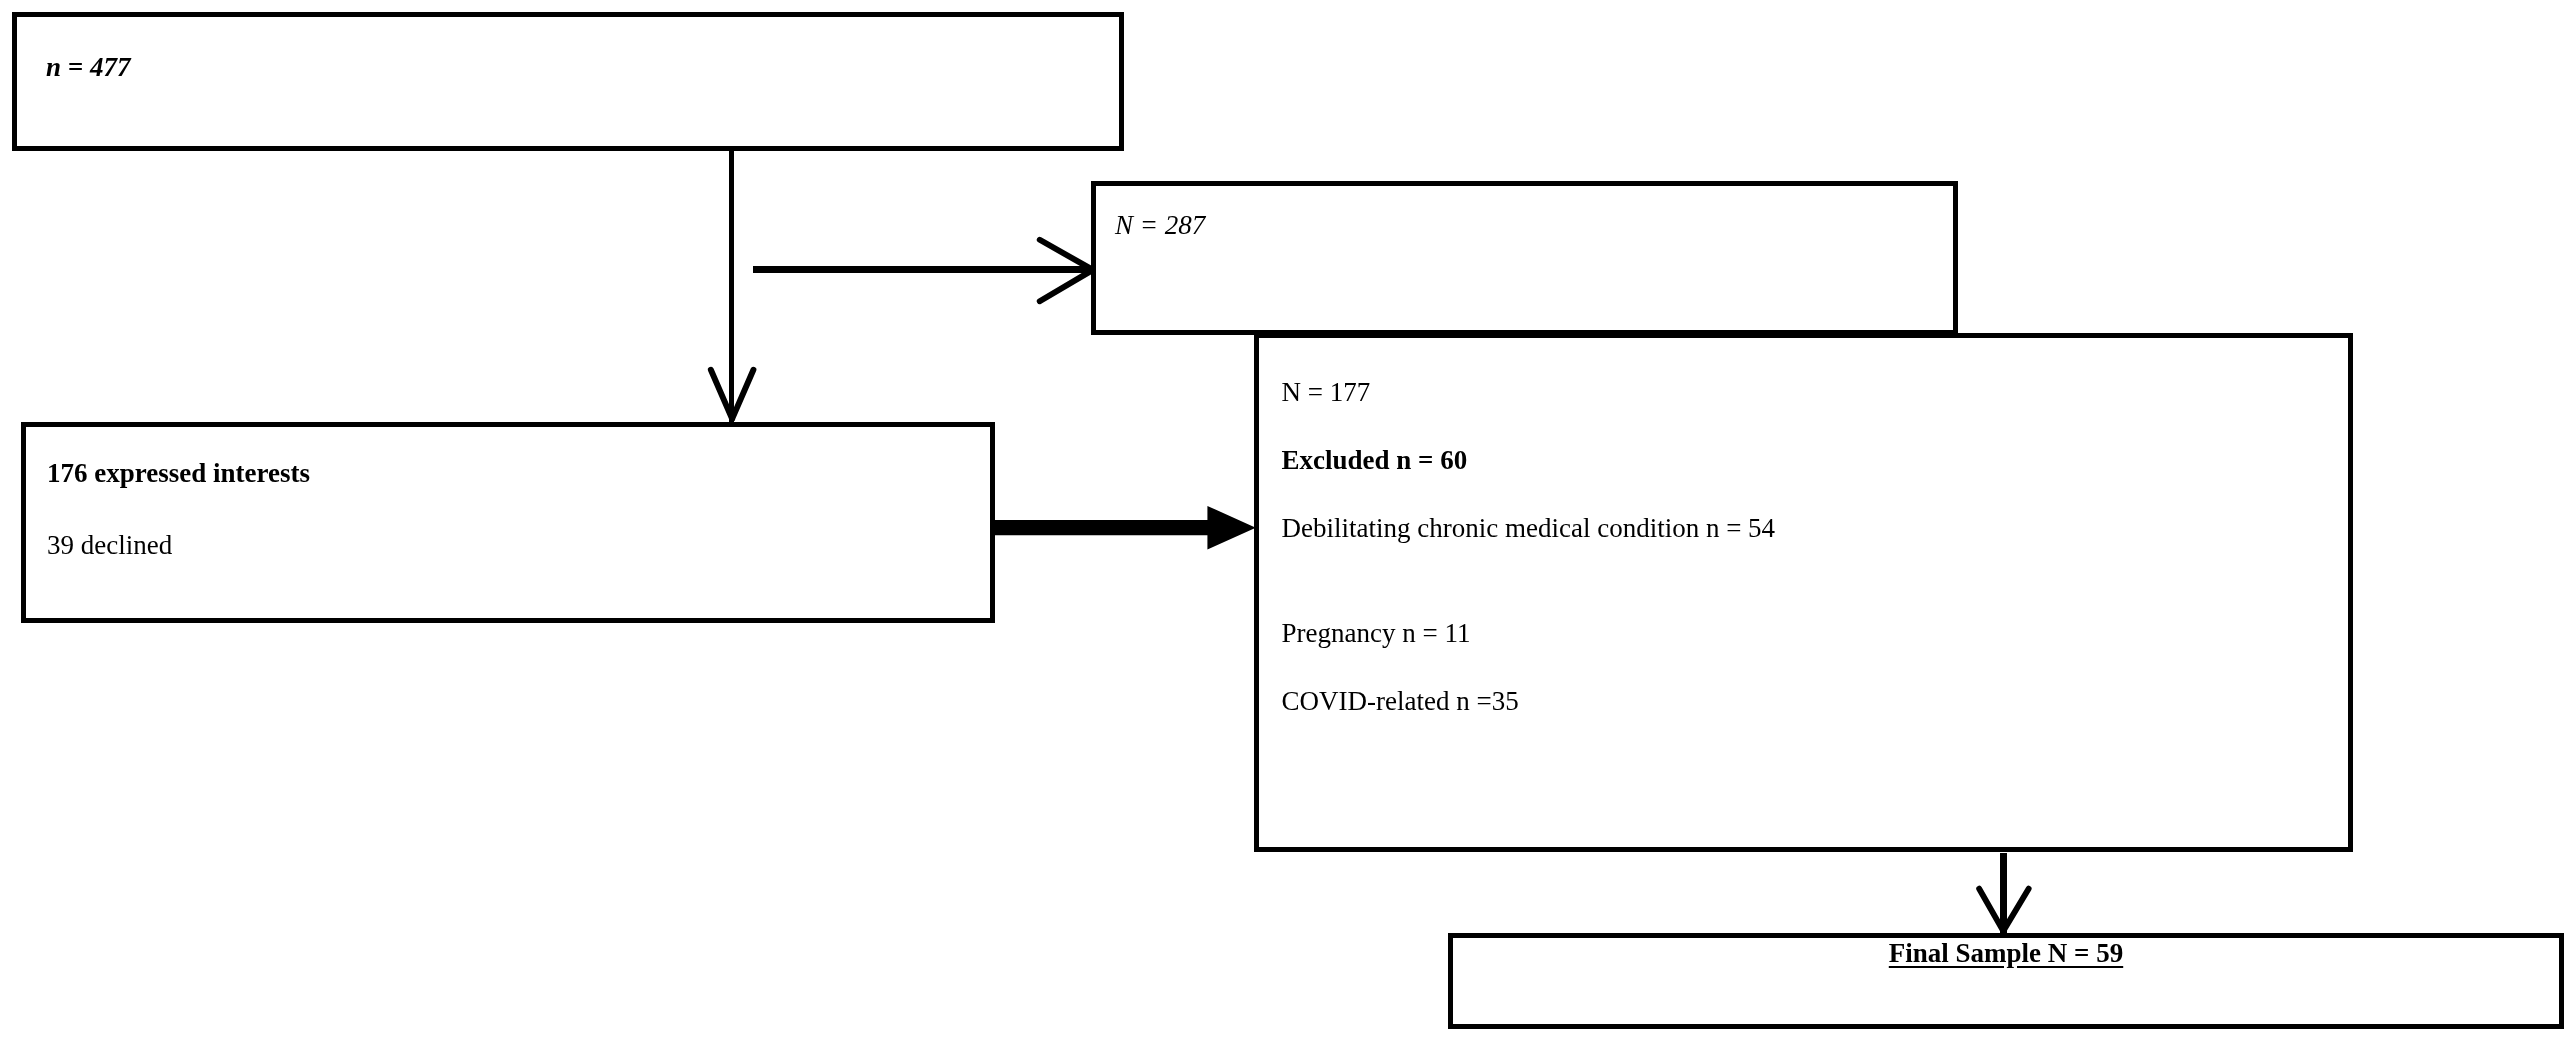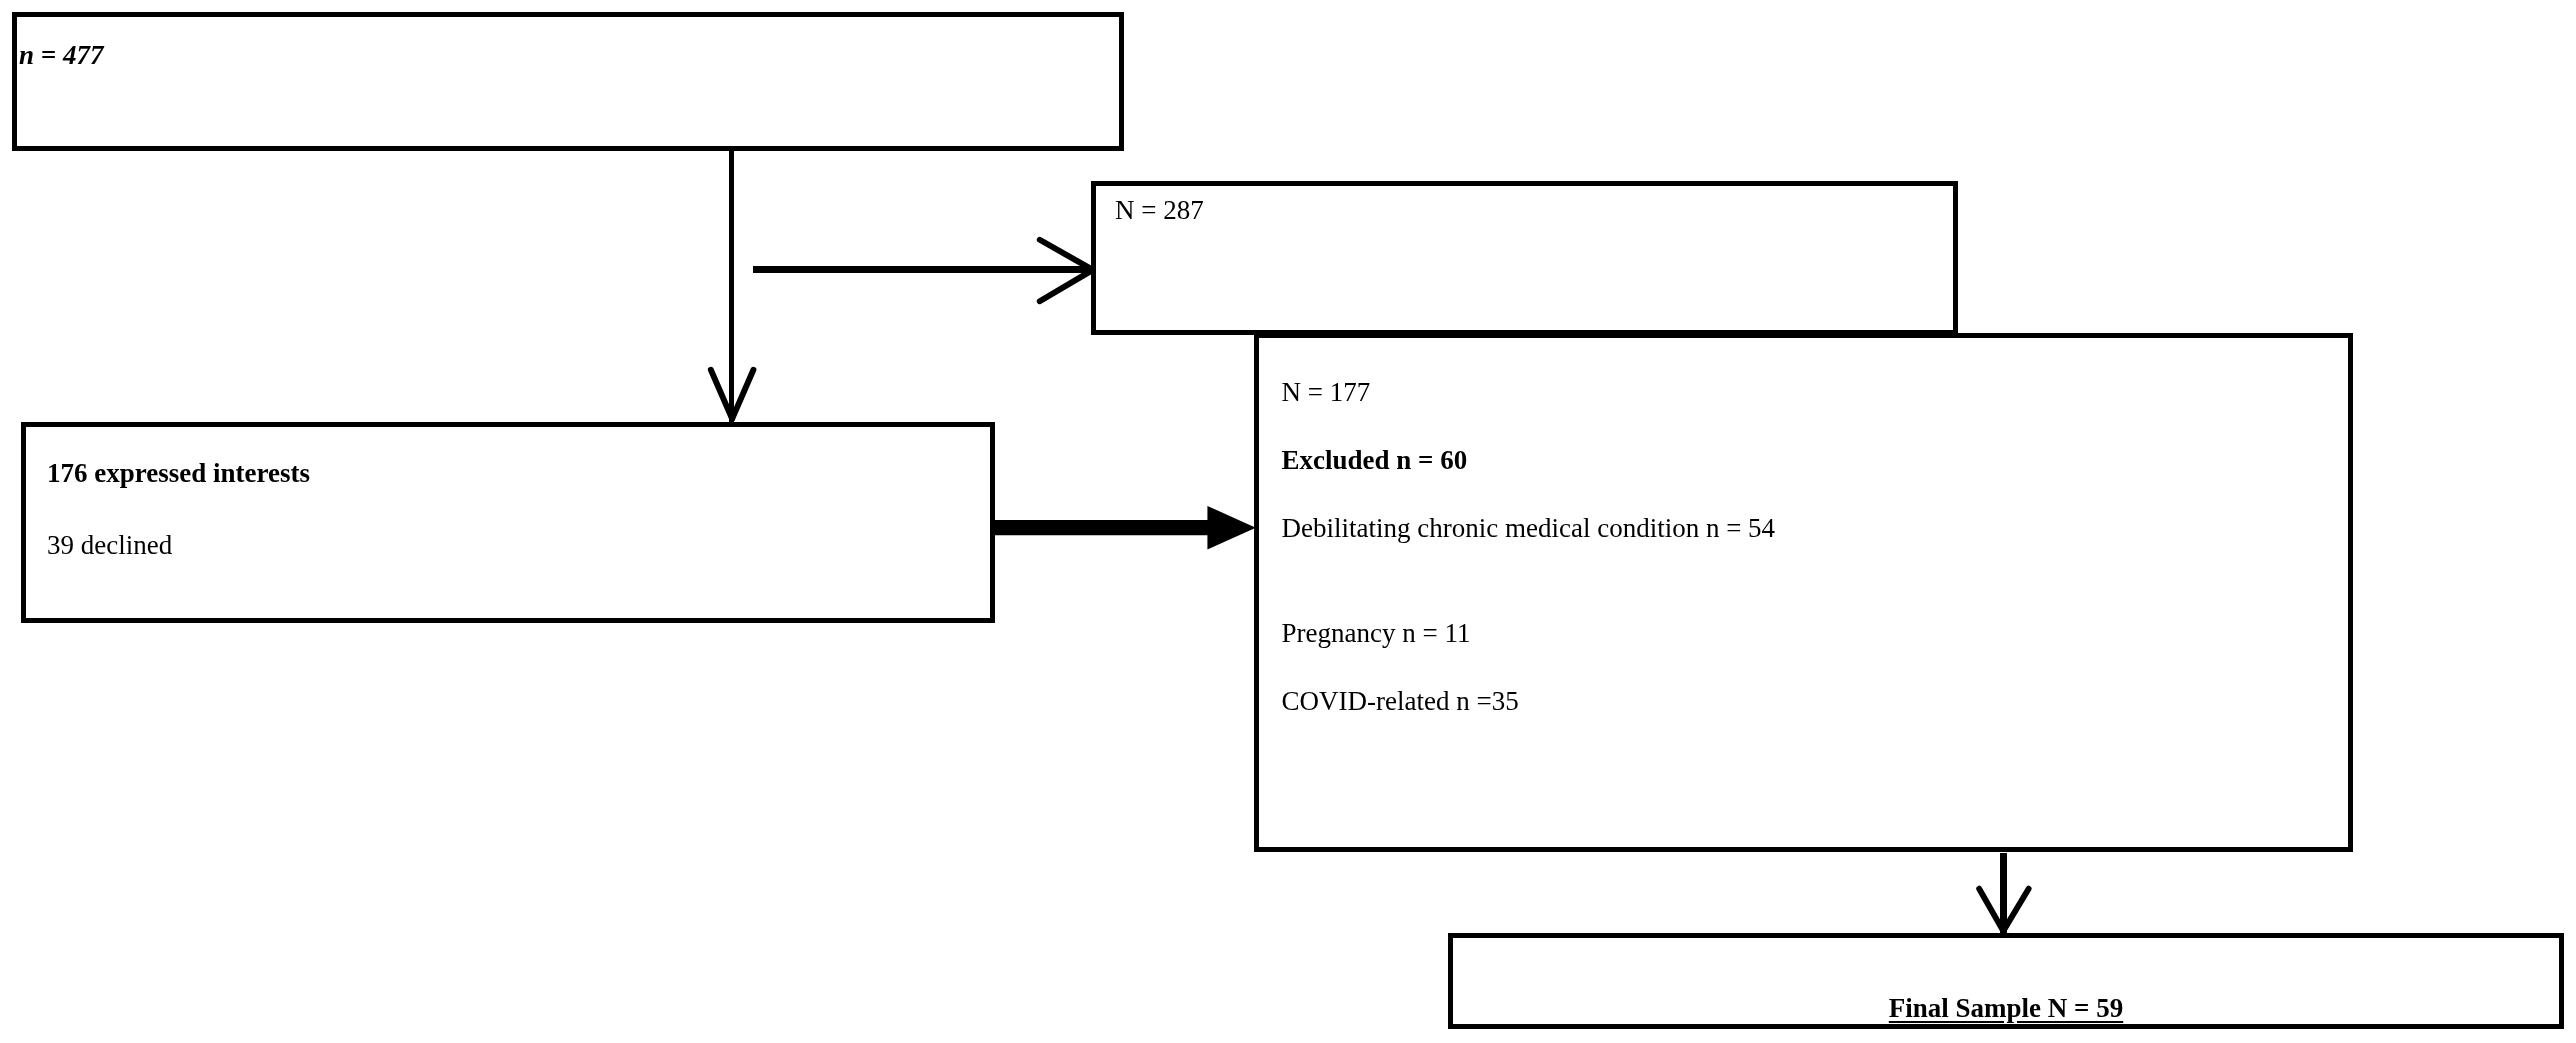--- a/index.html
+++ b/index.html
@@ -39,28 +39,28 @@
   .gap-md { height: 37px; }
   .gap-lg { height: 41px; }
 
   
   #box-screened   { left: 12px;   top: 12px;   width: 1112px; height: 139px; }
   #box-assessed   { left: 1091px; top: 181px;  width: 867px; height: 154px; }
   #box-interest   { left: 21px;   top: 422px;  width: 974px; height: 201px; }
   #box-excluded   { left: 1254px; top: 333px;  width: 1099px; height: 519px; }
   #box-final      { left: 1448px; top: 933px; width: 1116px; height: 96px; }
 
-  #box-screened .box-inner { padding-top: 22.5px; padding-left: 2px; }
-  #box-assessed .box-inner { padding-top: 9px; padding-left: 19px; }
+  #box-screened .box-inner { padding-top: 22.5px; padding-left: 29px; margin-top: 12px; }
+  #box-assessed .box-inner { padding-top: 24px; padding-left: 19px; font-style: italic; }
   #box-interest .box-inner { padding-top: 31px; padding-left: 21px; }
   #box-excluded .box-inner { padding-top: 39px; padding-left: 22.5px; }
   #box-final .box-inner {
     padding: 0;
     display: flex;
-    align-items: flex-end;
+    align-items: flex-start;
     justify-content: center;
   }
   #box-final .line {
     font-weight: bold;
     text-decoration: underline;
     text-underline-offset: 3.6px;
   }
 
   
   .vline {

